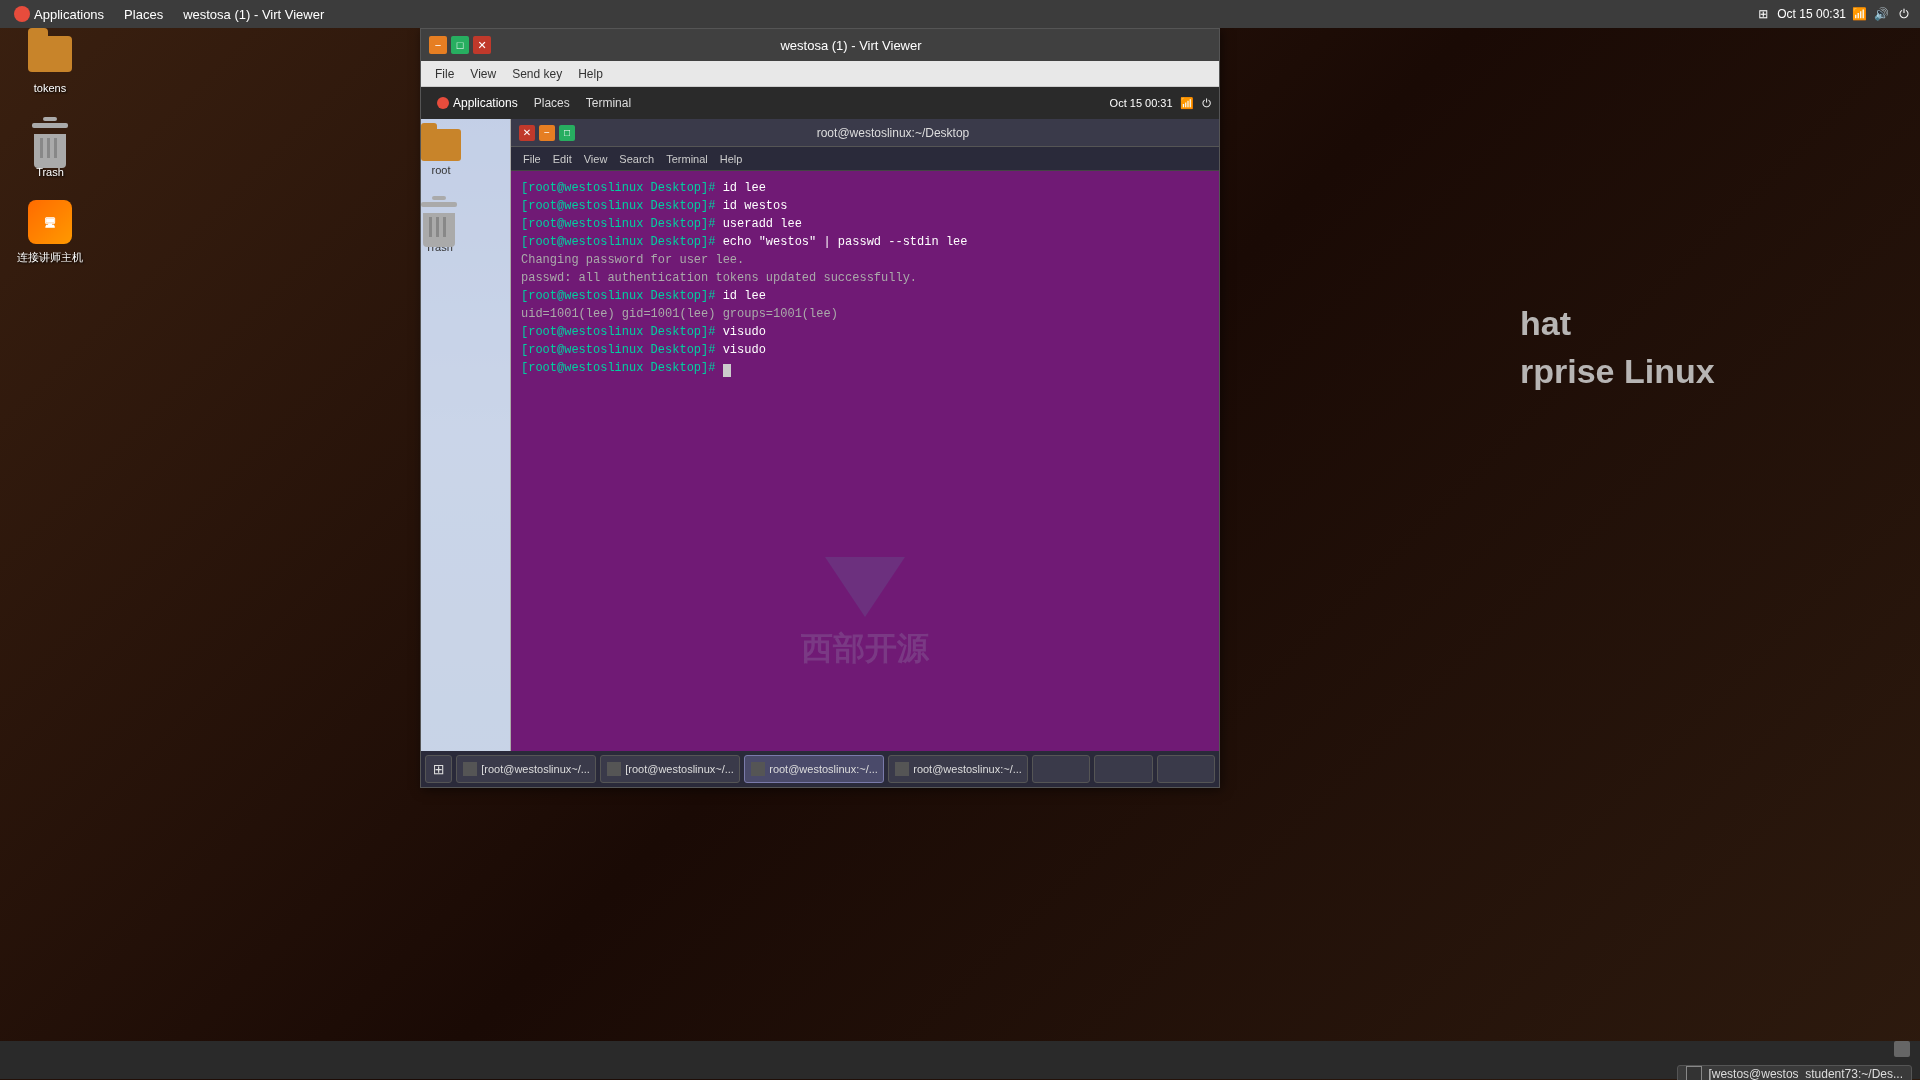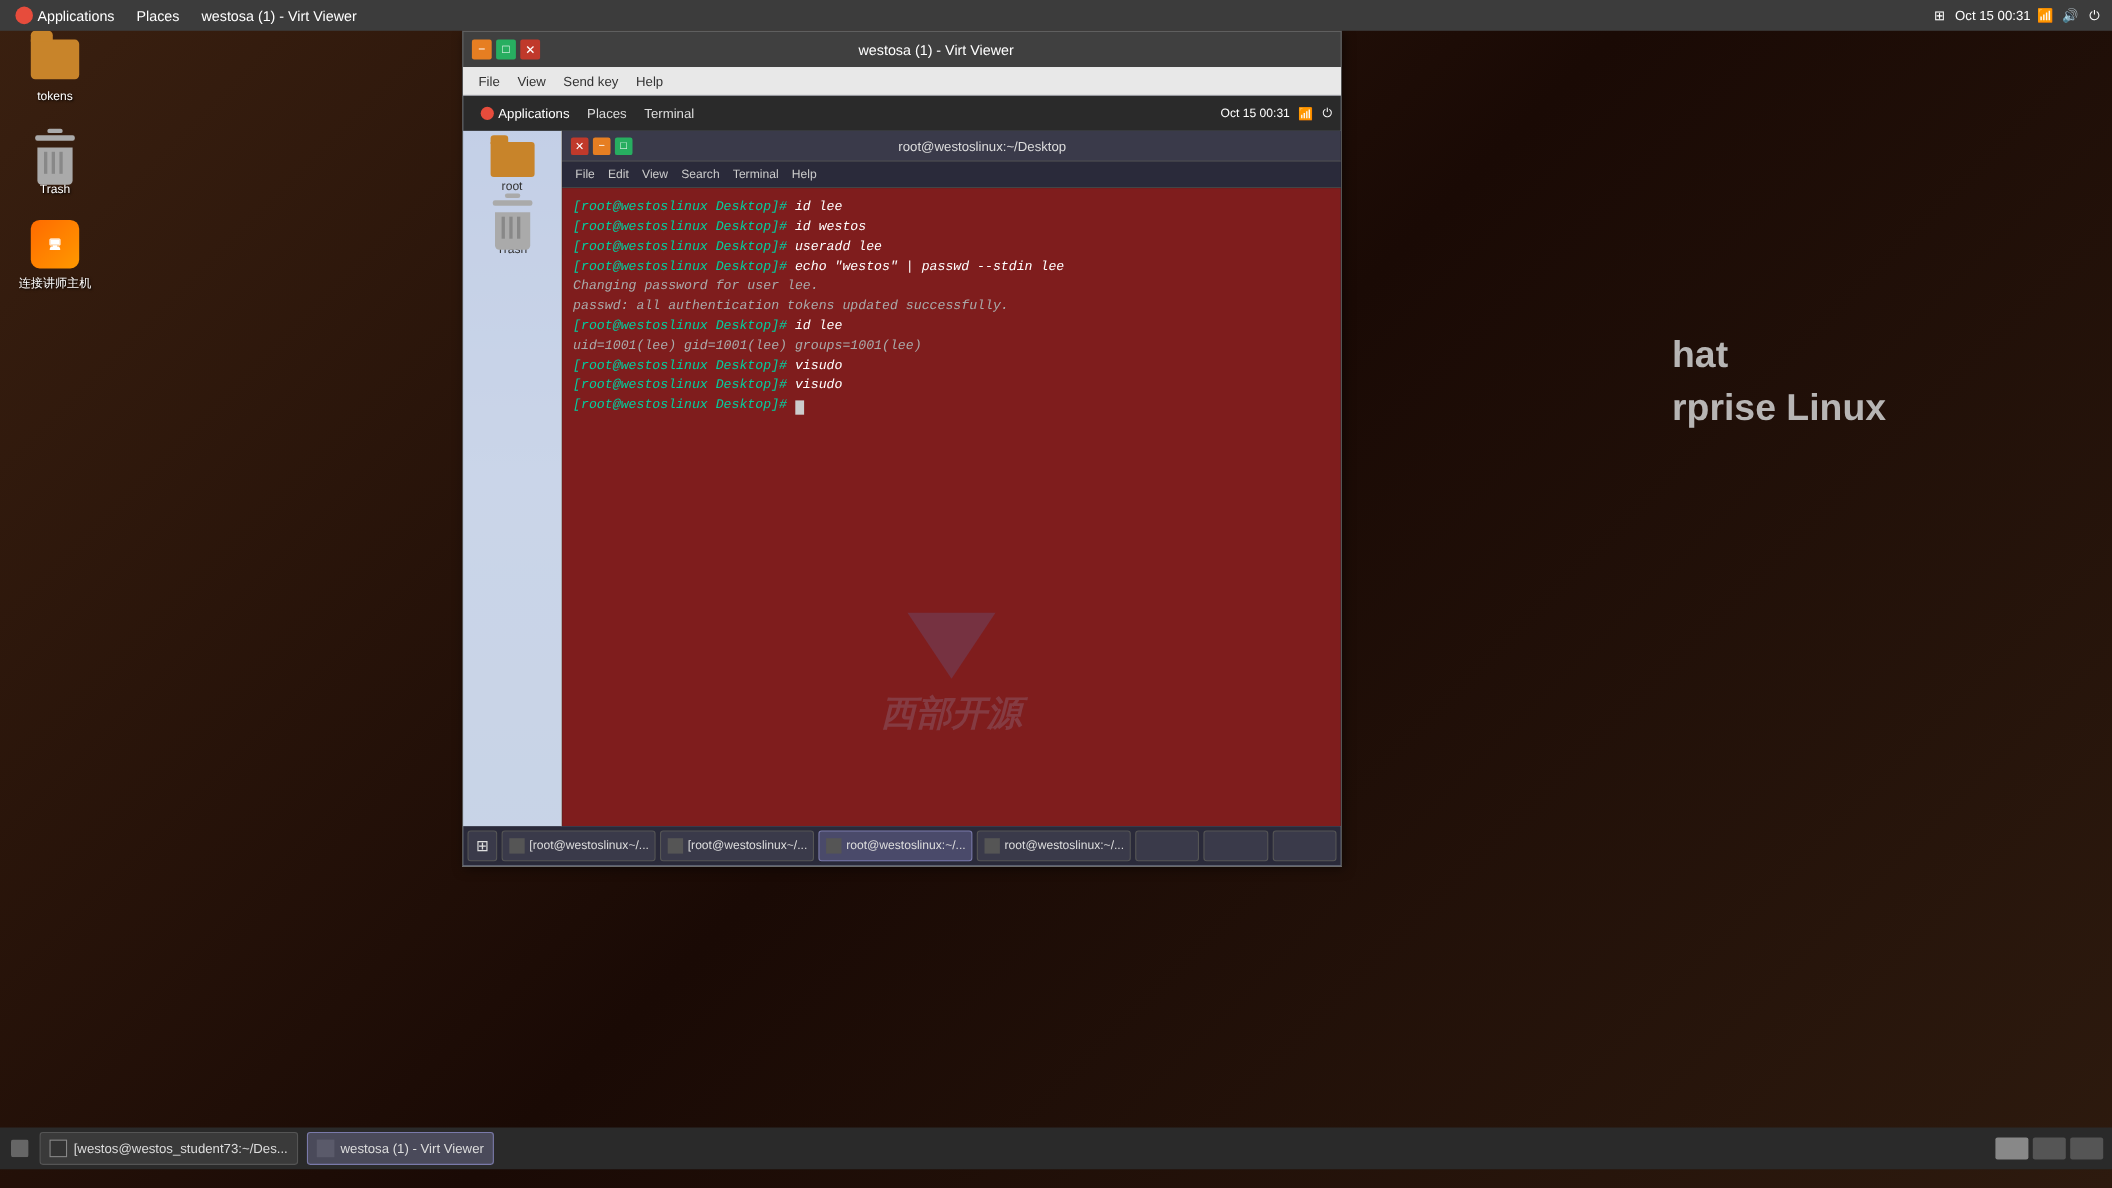--- a/index.html
+++ b/index.html
@@ -307,22 +307,23 @@
       position: relative;
     }
 
     
     .file-sidebar {
       width: 90px;
       background: rgba(200,210,230,0.7);
       border-right: 1px solid #aaa;
       display: flex;
       flex-direction: column;
-      align-items: center;
+      align-items: flex-start;
       padding-top: 10px;
+      gap: 20px;
     }
     .file-sidebar-item {
       display: flex;
       flex-direction: column;
       align-items: center;
       cursor: pointer;
     }
     .file-sidebar-item .folder-sm {
       width: 40px;
       height: 32px;
@@ -401,28 +402,27 @@
     }
     .terminal-menubar .term-menu {
       font-size: 11px;
       color: #ccc;
       padding: 2px 6px;
       cursor: pointer;
     }
 
     .terminal-output {
       flex: 1;
-      background: #7f1d1d;
+      background: #701a75;
       padding: 8px 10px;
       overflow: hidden;
       font-family: 'Courier New', monospace;
       font-size: 12px;
       color: #d0d0d0;
       position: relative;
-      font-style: italic;
     }
     .term-line {
       line-height: 1.5;
       white-space: pre;
     }
     .prompt { color: #00d0a0; }
     .cmd { color: #ffffff; }
     .output { color: #aaaaaa; }
 
     
@@ -501,30 +501,31 @@
       width: 60px;
       height: 28px;
       background: #3a3a4a;
       border: 1px solid #555;
       border-radius: 3px;
     }
 
     
     .outer-bottom-bar {
       position: absolute;
-      bottom: 17px;
+      bottom: 1px;
       left: 0;
       width: 100%;
       height: 38px;
       background: #2a2a2a;
       display: flex;
-      align-items: center;
+      align-items: flex-end;
       padding: 0 8px;
       gap: 8px;
       z-index: 100;
+      flex-direction: column;
     }
     .outer-bottom-btn {
       height: 30px;
       background: #3a3a3a;
       border: 1px solid #555;
       border-radius: 3px;
       display: flex;
       align-items: center;
       padding: 0 8px;
       gap: 6px;

